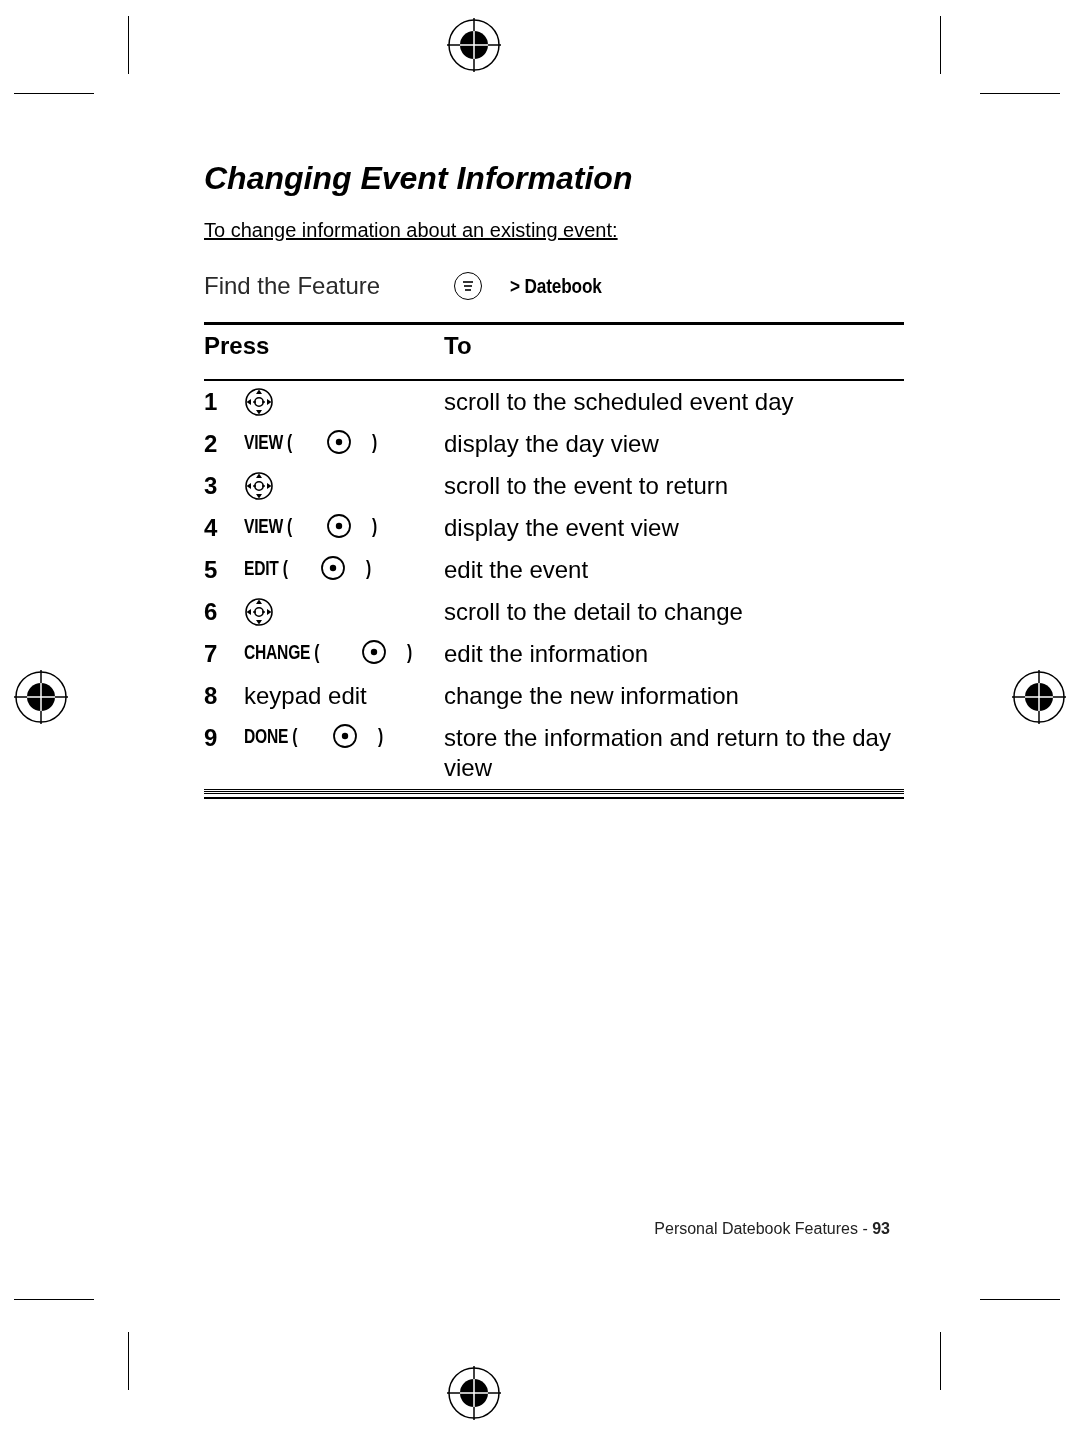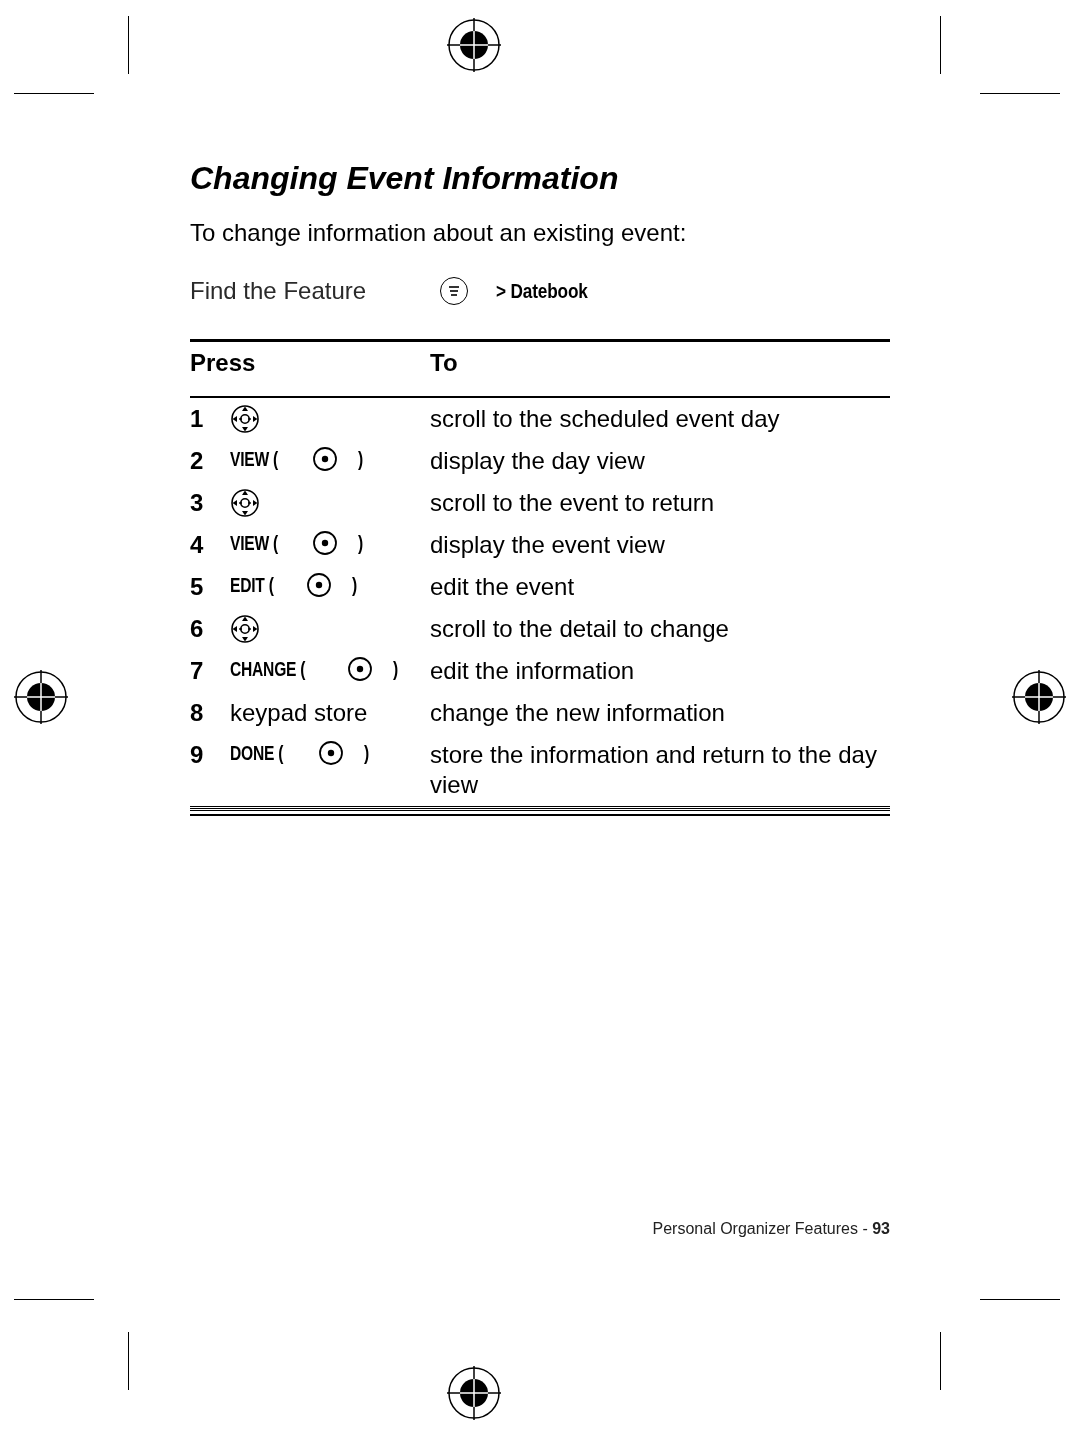--- a/index.html
+++ b/index.html
@@ -3,24 +3,24 @@
 <meta charset="utf-8">
 <style>
   html,body{margin:0;padding:0;background:#fff;font-family:Arial,Helvetica,sans-serif;color:#000;}
   .page{position:relative;width:1080px;height:1438px;margin:0 auto;}
   
   .regmark{position:absolute;width:54px;height:54px;}
   .regmark svg{display:block;}
   .crop-h{position:absolute;height:0;border-top:1.5px solid #000;}
   .crop-v{position:absolute;width:0;border-left:1.5px solid #000;}
   
-  .content{position:absolute;left:190px;top:160px;width:700px;}
+  .content{position:absolute;left:204px;top:160px;width:700px;}
   h1{font-family:Arial,Helvetica,sans-serif;font-weight:bold;font-style:italic;font-size:32px;margin:0 0 22px 0;letter-spacing:0px;}
-  .intro{font-size:24px;margin:0 0 30px 0;font-weight:400;}
-  .find-row{display:flex;align-items:center;font-size:24px;margin-bottom:34px;}
+  .intro{font-size:20px;margin:0 0 30px 0;font-weight:400;text-decoration:underline;}
+  .find-row{display:flex;align-items:center;font-size:24px;margin-bottom:22px;}
   .find-label{font-weight:400;color:#2a2a2a;width:250px;}
   .find-icon{display:inline-flex;align-items:center;justify-content:center;width:26px;height:26px;border:1.6px solid #000;border-radius:50%;margin-right:28px;}
   .find-icon svg{display:block;}
   .find-path{font-family:Arial,Helvetica,sans-serif;font-weight:bold;font-size:21px;letter-spacing:-0.2px;transform:scaleX(0.82);transform-origin:left center;}
   
   .tbl{display:grid;grid-template-columns:40px 200px 460px;border-top:3.5px solid #000;border-bottom:4px double #000;border-bottom-width:3px;}
   .tbl .row{display:contents;}
   .tbl .cell{padding:6px 6px 6px 0;font-size:24px;line-height:1.25;}
   .hdr .cell{font-weight:bold;font-size:24px;border-bottom:2px solid #000;padding-top:6px;padding-bottom:18px;}
   .num{font-weight:bold;}
@@ -217,21 +217,21 @@
                 <circle cx="13" cy="13" r="3.2" fill="#000"></circle>
               </svg>
             </span>
             <span class="softkey">)</span>
           </span>
         </div>
         <div class="cell sep">edit the information</div>
         <div class="cell num sep">8</div>
         <div class="cell sep">
           <span class="press">
-            <span>keypad store</span>
+            <span>keypad edit</span>
           </span>
         </div>
         <div class="cell sep">change the new information</div>
         <div class="cell num ">9</div>
         <div class="cell ">
           <span class="press">
             <span class="softkey">DONE (</span>
             <span class="sel-icon">
               <svg width="26" height="26" viewBox="0 0 26 26">
                 <circle cx="13" cy="13" r="11" fill="none" stroke="#000" stroke-width="1.8"></circle>
@@ -240,16 +240,16 @@
             </span>
             <span class="softkey">)</span>
           </span>
         </div>
         <div class="cell ">store the information and return to the day view</div>
       </div>
     <div style="border-top:1.2px solid #000;margin-top:1px;border-bottom:2.8px solid #000;height:3px;width:700px"></div>
   </div>
 
   <div class="footer">
-    <span>Personal Organizer Features</span><span> - </span><span class="pg">93</span>
+    <span>Personal Datebook Features</span><span> - </span><span class="pg">93</span>
   </div>
 
 </div>
 
 </body></html>

